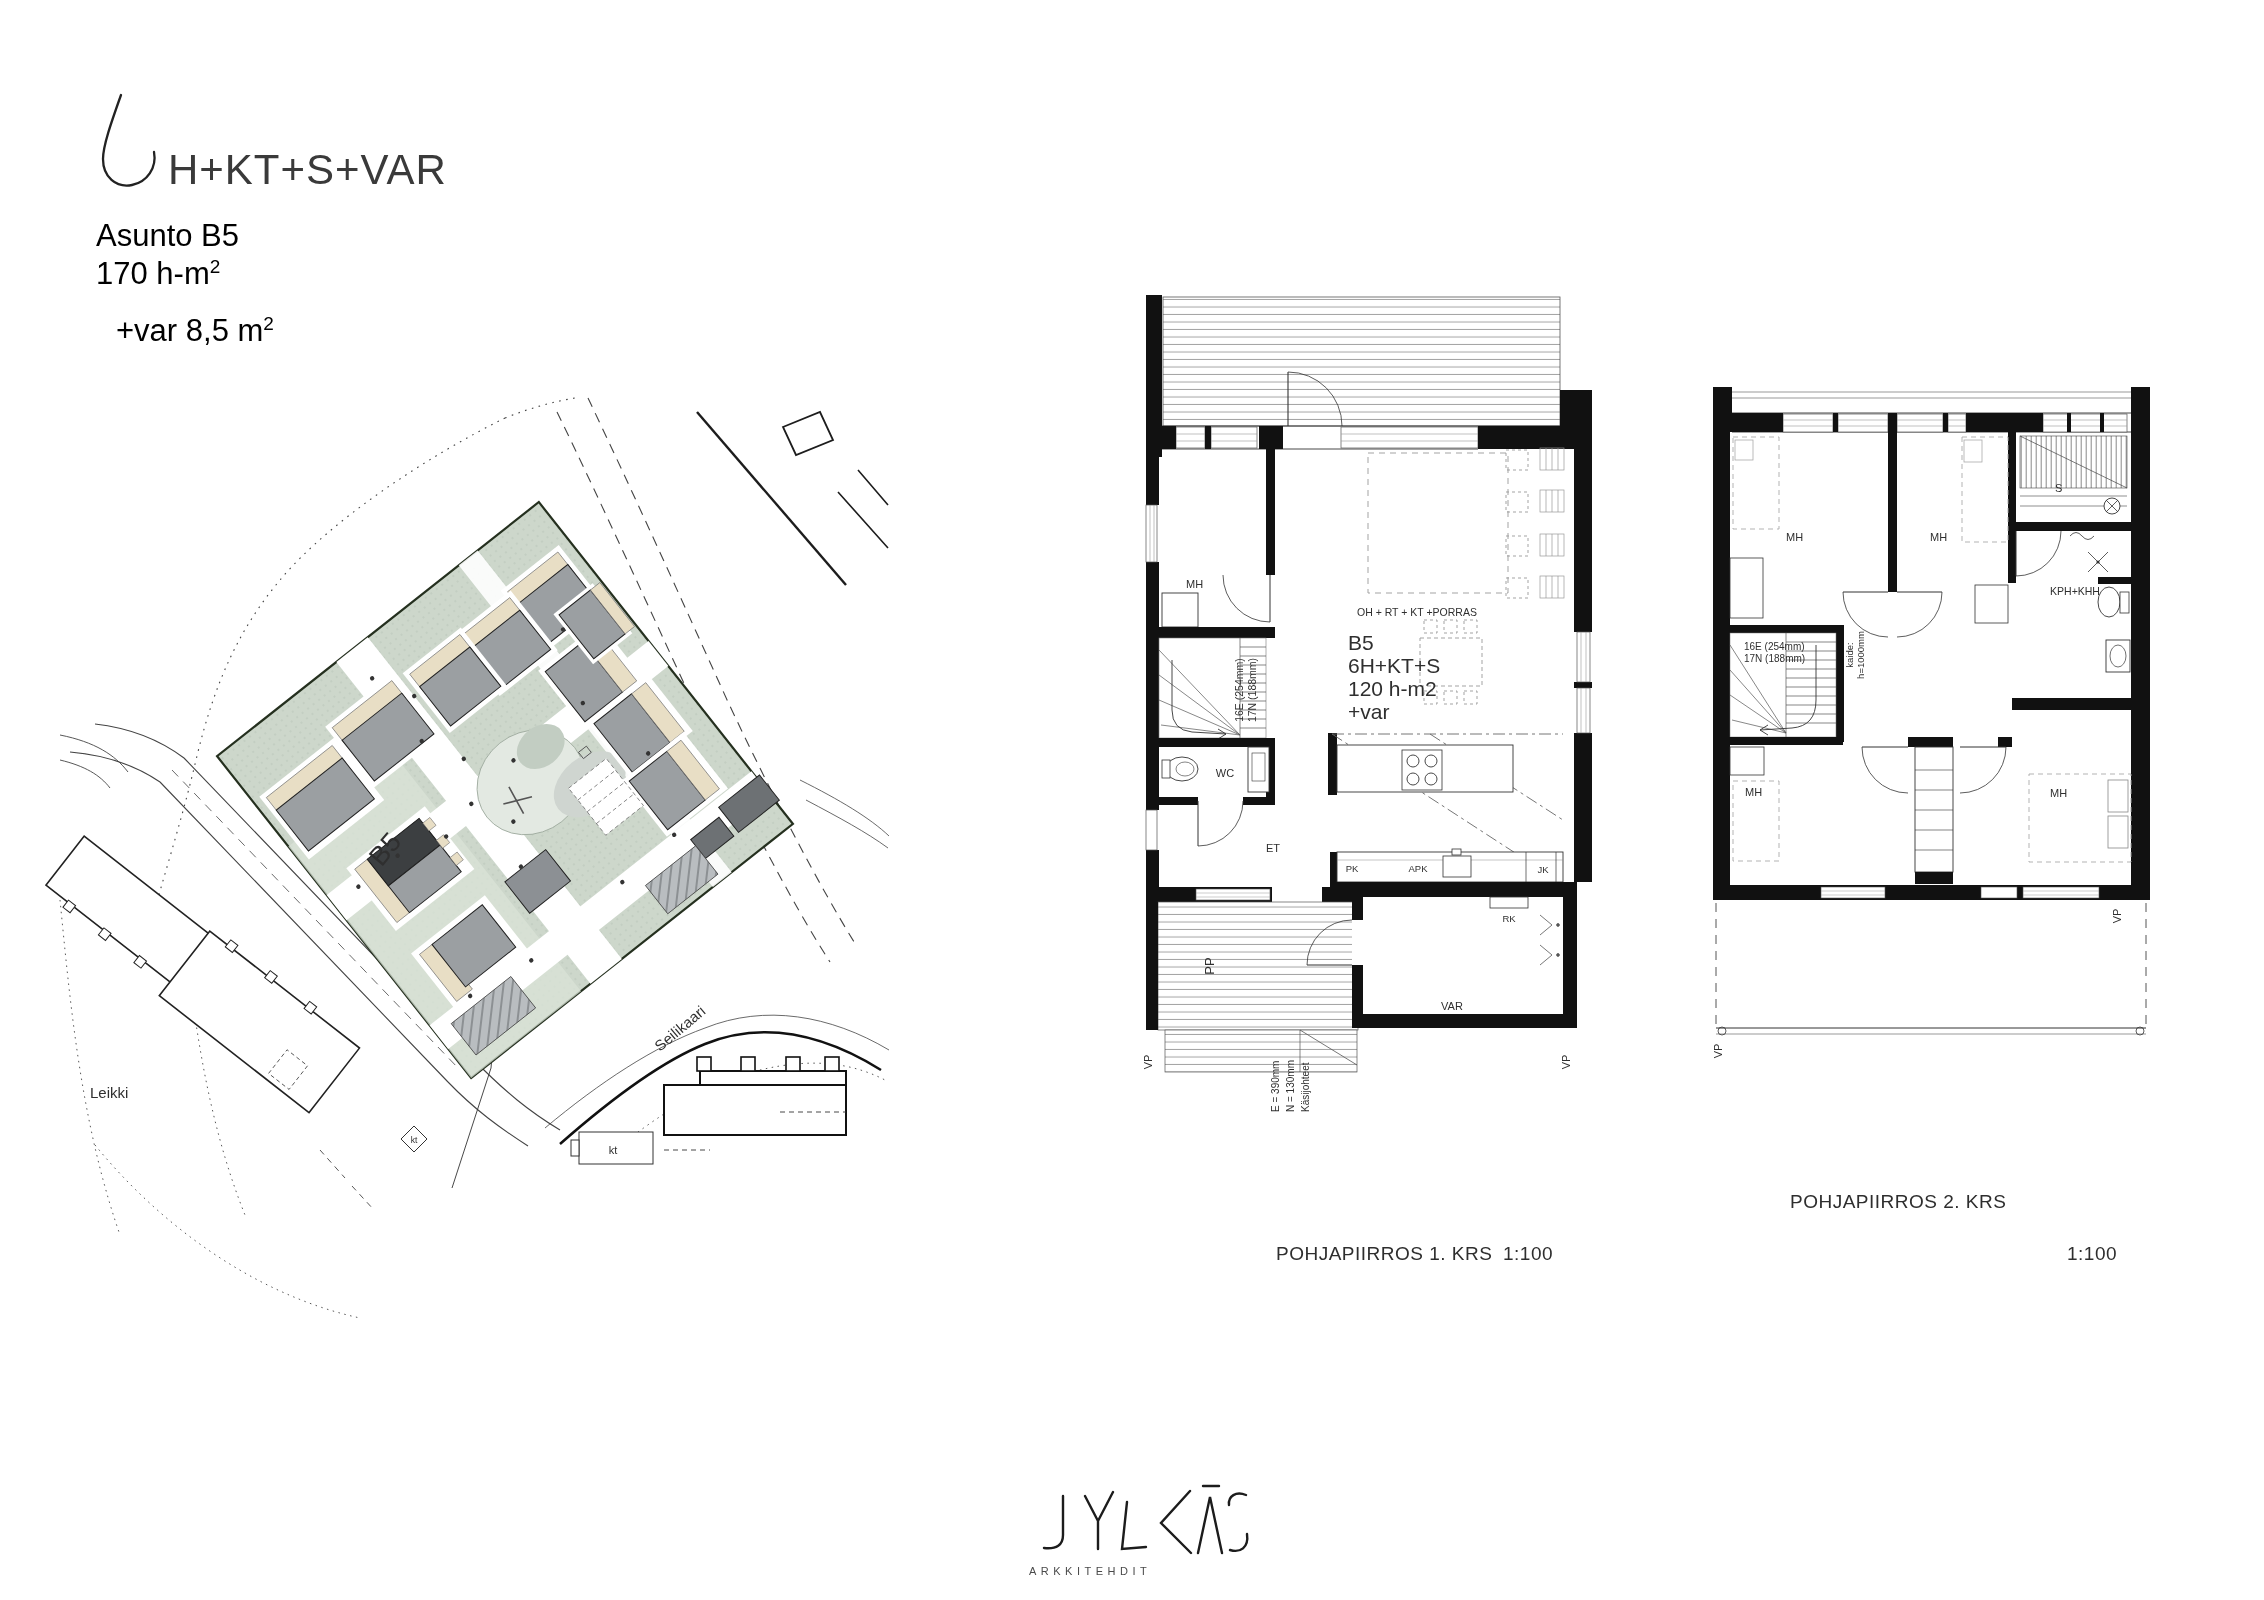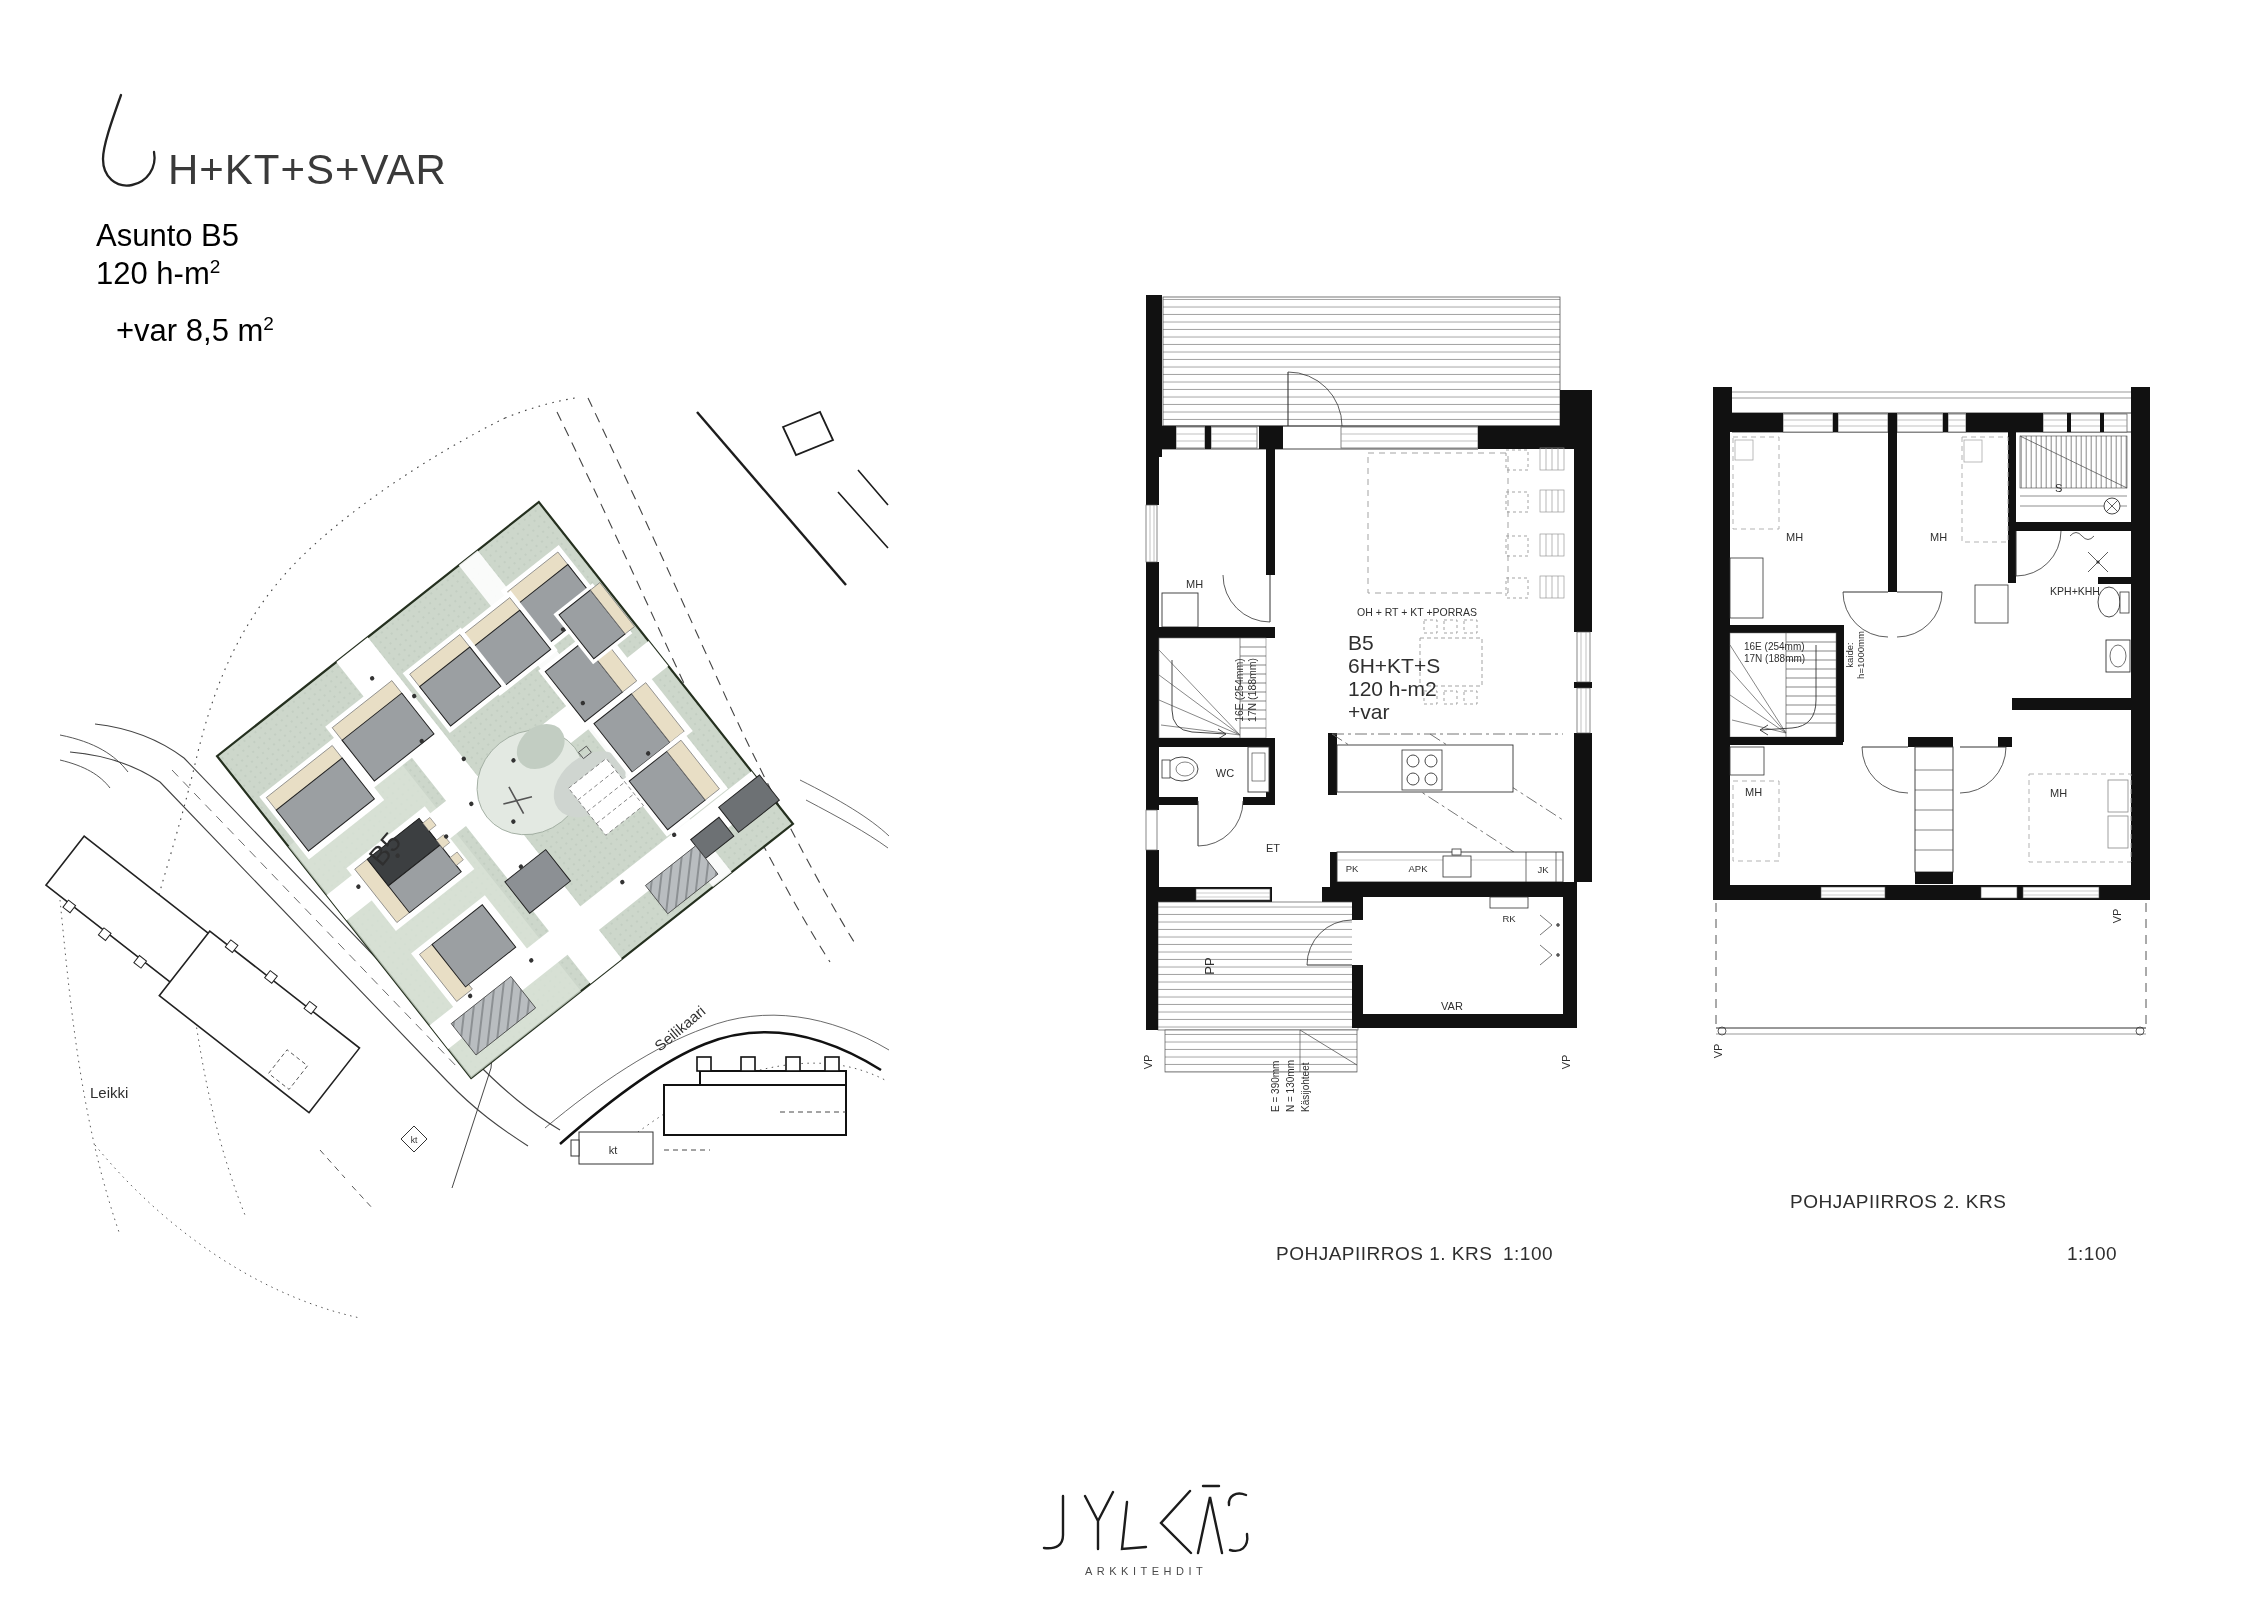--- a/index.html
+++ b/index.html
@@ -6,31 +6,31 @@
     font-family:"Liberation Sans", sans-serif;color:#2f2f2f;}
   .abs{position:absolute;}
   #canvas{position:relative;width:2264px;height:1216px;background:#fff;}
   .hdr-title{left:168px;top:146px;font-size:42px;letter-spacing:1px;color:#3a3a3a;font-weight:400;}
   .hdr-line{color:#000000;font-size:31px;}
   .hdr-apart{left:96px;top:218px;}
   .hdr-area{left:96px;top:256px;}
   .hdr-extra{left:104px;top:313px;margin-left:12px;}
   sup{font-size:19px;}
   .caption{font-size:19px;color:#2e2e2e;letter-spacing:0.5px;}
-  .logo-sub{left:1085px;top:1565px;font-size:11px;letter-spacing:4.5px;color:#4a4a4a;}
+  .logo-sub{left:1029px;top:1565px;font-size:11px;letter-spacing:4.5px;color:#4a4a4a;}
   svg text{font-family:"Liberation Sans", sans-serif;fill:#2f2f2f;}
 </style>
 </head>
 <body>
 
 <div id="canvas">
 
   <div class="abs hdr-title">H+KT+S+VAR</div>
   <div class="abs hdr-line hdr-apart">Asunto B5</div>
-  <div class="abs hdr-line hdr-area"><span>120 h-m</span><sup>2</sup></div>
+  <div class="abs hdr-line hdr-area"><span>170 h-m</span><sup>2</sup></div>
   <div class="abs hdr-line hdr-extra"><span>+var 8,5 m</span><sup>2</sup></div>
 
   <div class="abs caption" style="left:1228px;top:1243px;margin-left:48px;">POHJAPIIRROS 1. KRS</div>
   <div class="abs caption" style="left:1503px;top:1243px;">1:100</div>
   <div class="abs caption" style="left:1790px;top:1191px;">POHJAPIIRROS 2. KRS</div>
   <div class="abs caption" style="left:2067px;top:1243px;">1:100</div>
   <div class="abs logo-sub">ARKKITEHDIT</div>
 
   <svg class="abs" style="left:0;top:0;" width="2264" height="1600" viewBox="0 0 2264 1600">
     <defs>

